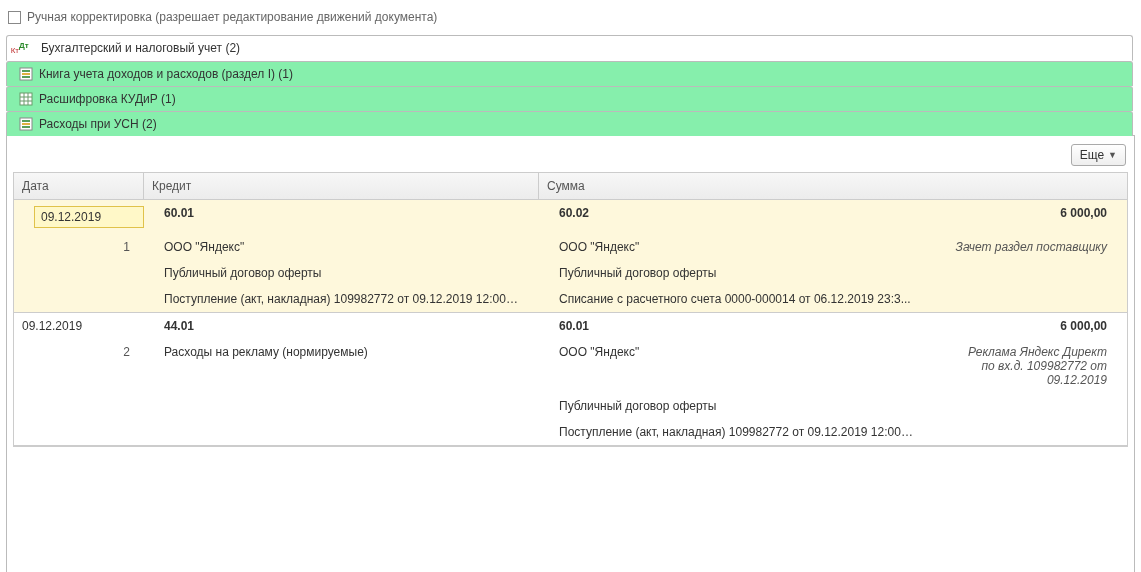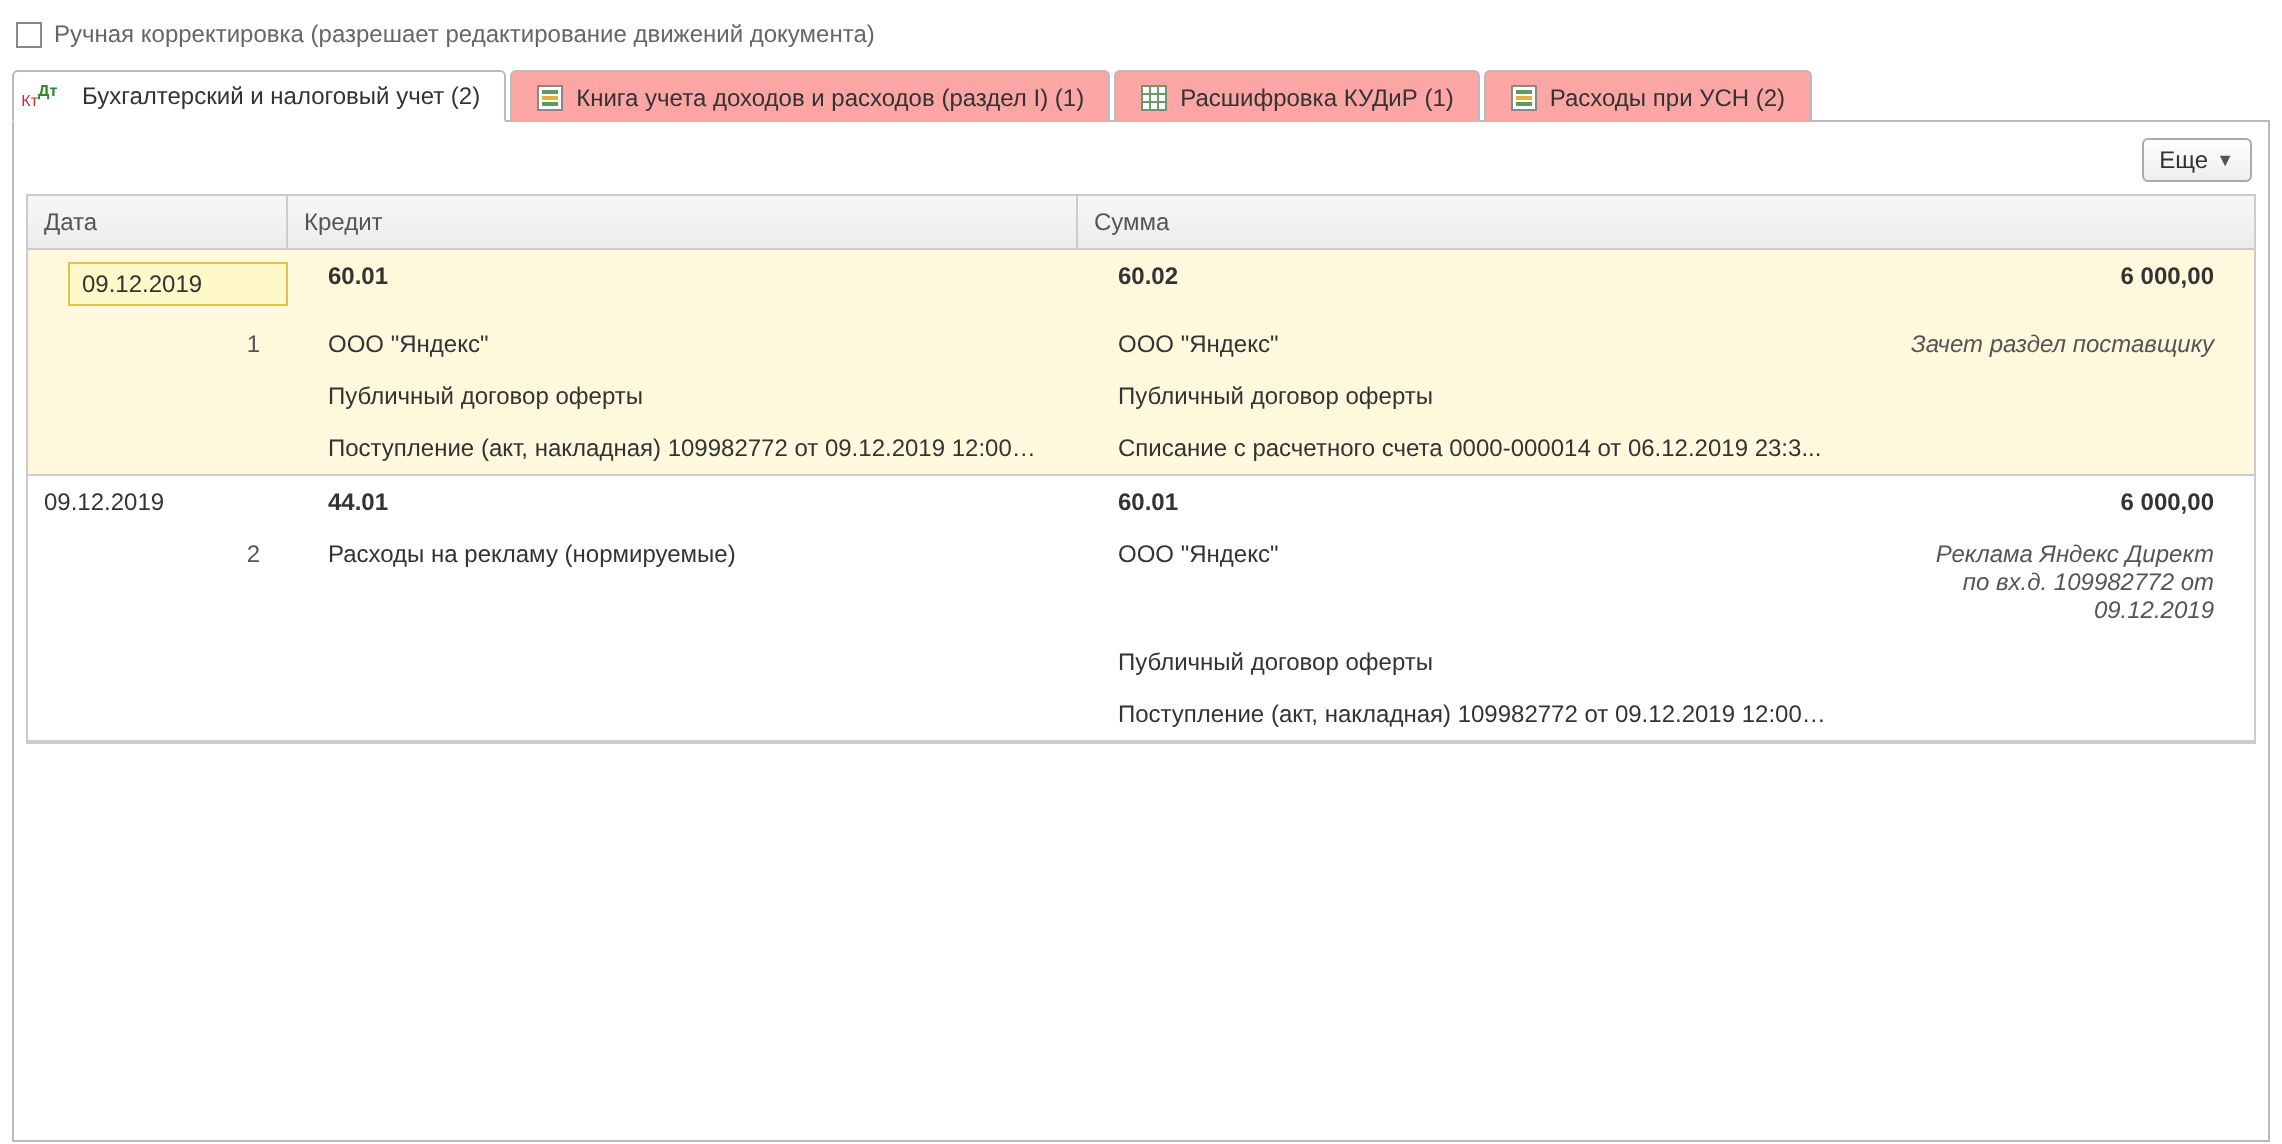--- a/index.html
+++ b/index.html
@@ -24,27 +24,28 @@
   .checkbox {
     width: 13px;
     height: 13px;
     border: 1px solid #888;
     background: #fff;
   }
   .tabs {
     display: flex;
     border-bottom: 1px solid #bbb;
     gap: 0;
+    flex-direction: column;
   }
   .tab {
     display: flex;
     align-items: center;
     gap: 6px;
     padding: 5px 12px;
-    background: #fca5a5;
+    background: #86efac;
     border: 1px solid #bbb;
     border-bottom: none;
     margin-right: 2px;
     border-radius: 3px 3px 0 0;
     cursor: pointer;
     font-size: 12px;
     color: #333;
     position: relative;
     top: 1px;
   }

